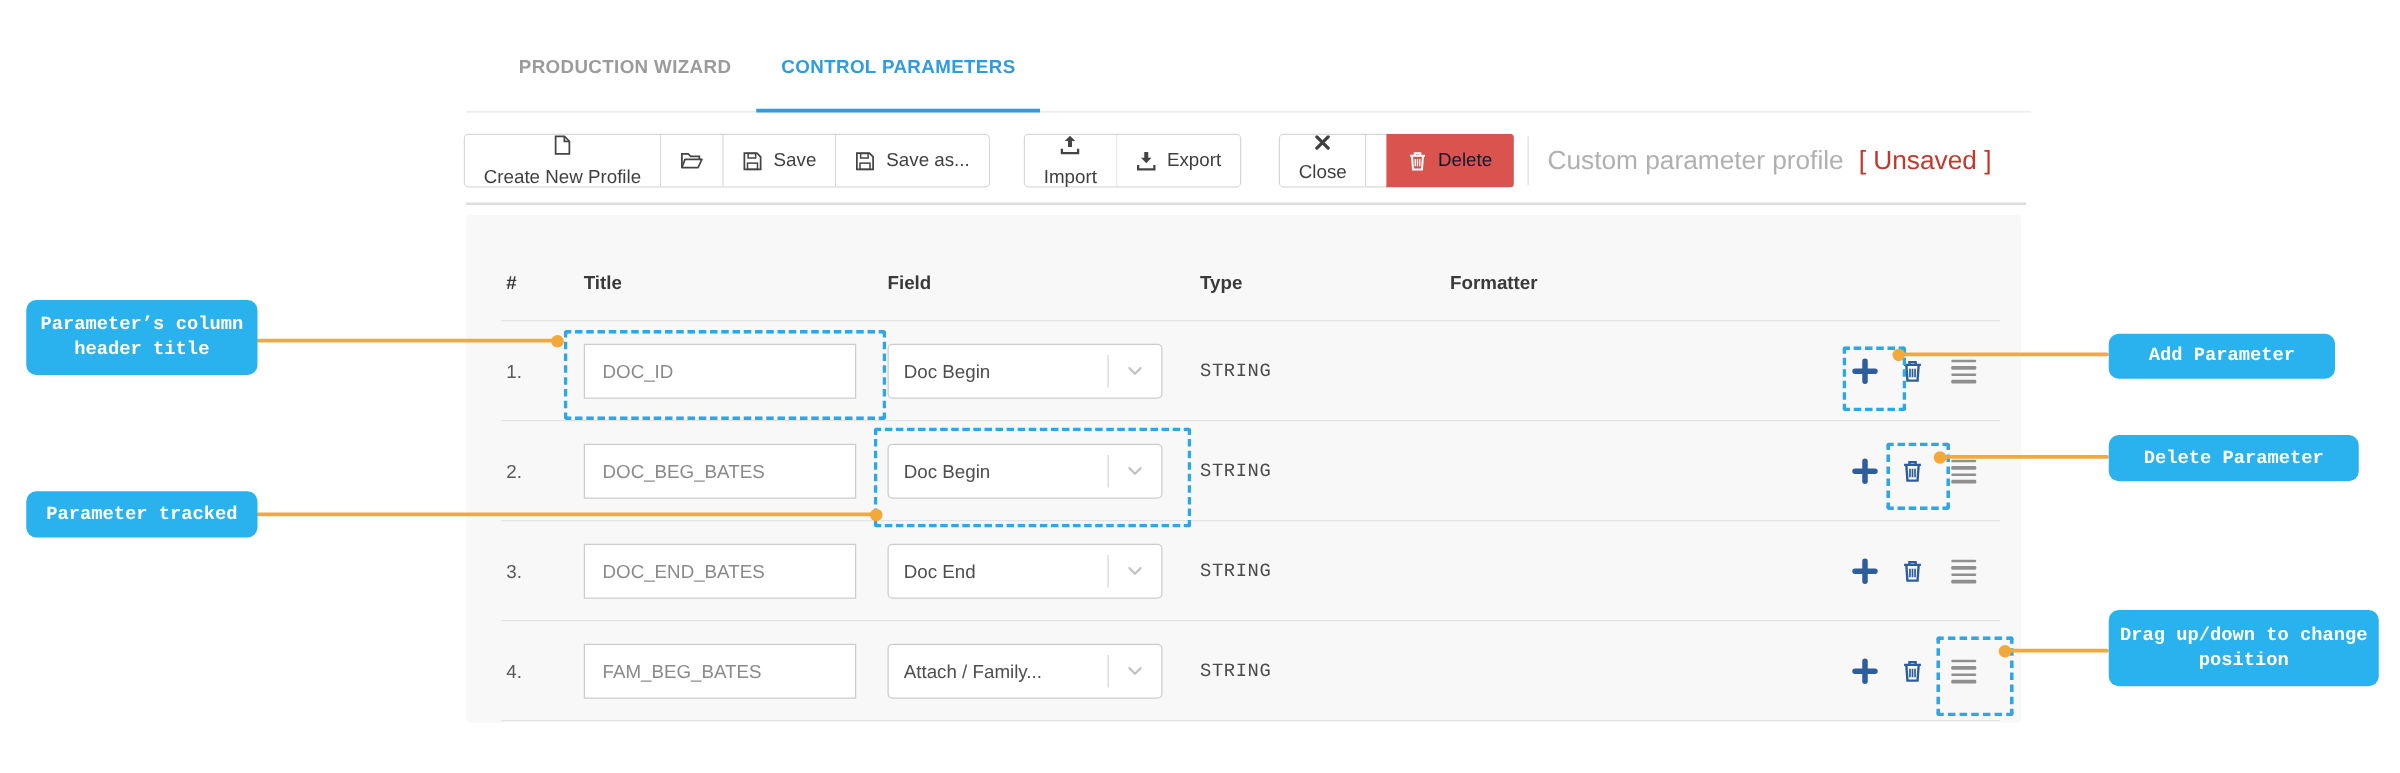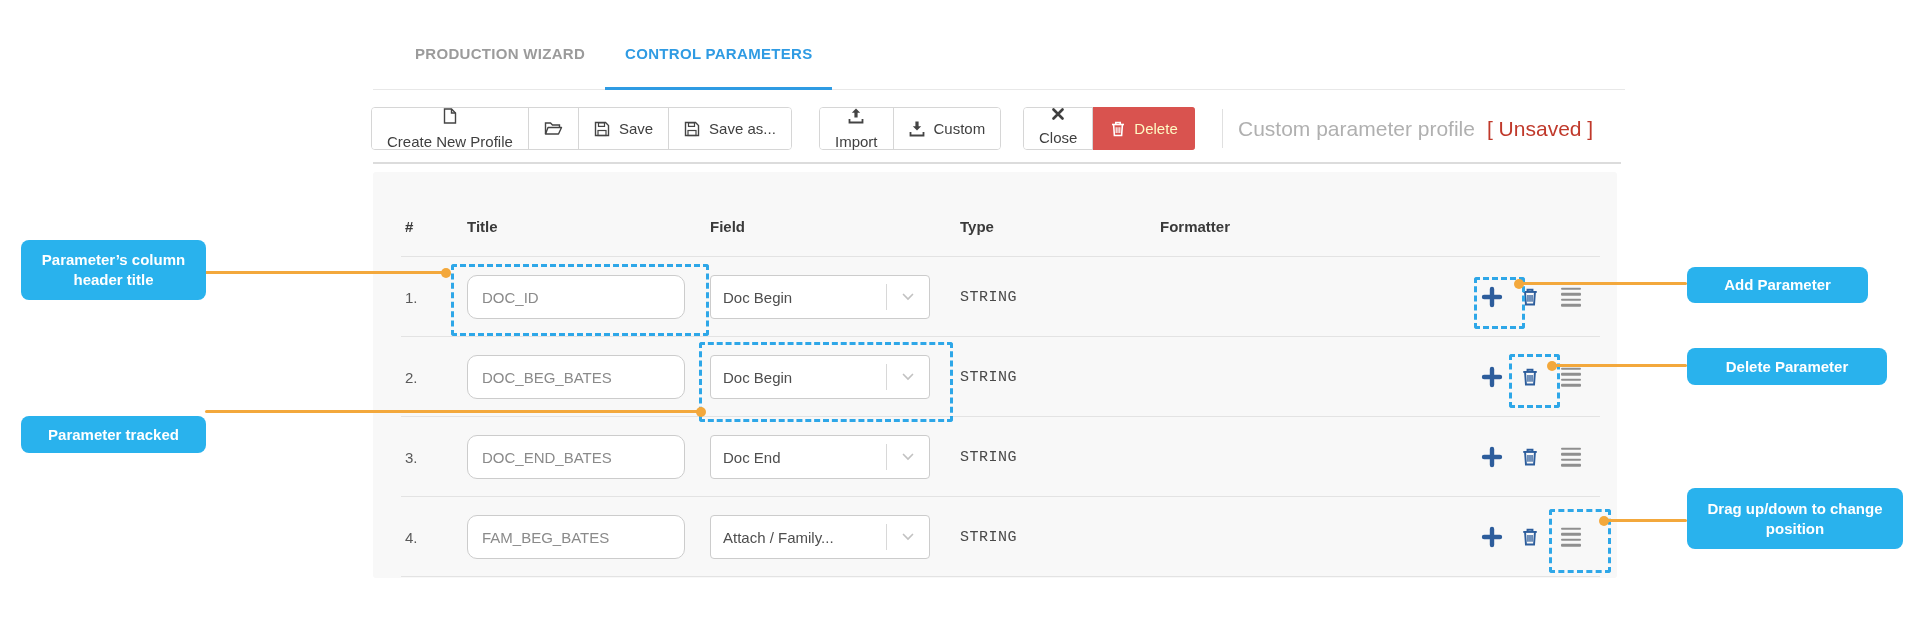--- a/index.html
+++ b/index.html
@@ -19,39 +19,39 @@
 
   
   .btngroup{position:absolute;top:107px;display:flex;height:43px;
             border:1px solid #d6d6d6;border-radius:4px;background:#fff;
             box-sizing:border-box;align-items:stretch;}
   .tbtn{display:flex;align-items:center;gap:9px;padding:0 15px;font-size:15px;
         color:#3f3f3f;border-right:1px solid #d6d6d6;cursor:pointer;background:#fff;
         white-space:nowrap;}
   .btngroup .tbtn:first-child{border-radius:3px 0 0 3px;flex-direction:column;}
   .btngroup .tbtn:last-child{border-right:none;border-radius:0 3px 3px 0;}
-  .tbtn.danger{background:#d9534f;color:#fef9c3;margin:-1px -1px -1px 0;
+  .tbtn.danger{background:#d9534f;color:#0f172a;margin:-1px -1px -1px 16px;
         border:1px solid #d9534f;border-radius:0 4px 4px 0;padding:0 17px;}
   .tb-divider{position:absolute;left:1222px;top:109px;width:1px;height:39px;background:#e0e0e0;}
   .profile{position:absolute;left:1238px;top:107px;height:43px;display:flex;
            align-items:center;gap:12px;font-size:21px;color:#b0b0b0;}
   .profile .unsaved{color:#c0392b;}
   .toolbar-rule{position:absolute;left:373px;top:162px;width:1248px;height:2px;background:#dcdcdc;}
 
   
   .panel{position:absolute;left:373px;top:172px;width:1244px;height:406px;
          background:#f8f8f8;border-radius:3px;}
   .th{position:absolute;top:218px;font-size:15px;font-weight:bold;color:#3a3a3a;}
   .hsep{position:absolute;left:401px;top:256px;width:1199px;height:1px;background:#e3e3e3;}
   .trow{position:absolute;left:0;width:1920px;height:80px;}
   .rsep{position:absolute;left:401px;bottom:0;width:1199px;height:1px;background:#e3e3e3;}
   .rnum{position:absolute;left:405px;top:0;height:100%;display:flex;align-items:center;
         font-size:15px;color:#5a5a5a;}
   .rinput{position:absolute;left:467px;top:18px;width:218px;height:44px;
-        border:1px solid #cccccc;border-radius:10px;background:#fff;font-size:15px;
+        border:1px solid #cccccc;border-radius:0;background:#fff;font-size:15px;
         color:#8a8a8a;padding:0 14px;box-sizing:border-box;font-family:"Liberation Sans",sans-serif;
         outline:none;}
   .rselect{position:absolute;left:710px;top:18px;width:220px;height:44px;
         border:1px solid #cccccc;border-radius:4px;background:#fff;display:flex;
         align-items:center;cursor:pointer;box-sizing:border-box;}
   .sel-label{flex:1;padding:0 12px;font-size:15px;color:#4e4e4e;white-space:nowrap;
         overflow:hidden;}
   .sel-div{width:1px;height:26px;background:#d8d8d8;}
   .sel-caret{width:42px;display:flex;align-items:center;justify-content:center;}
   .rtype{position:absolute;left:960px;top:0;height:100%;display:flex;align-items:center;
@@ -61,21 +61,21 @@
   .ricon.trash{left:1522px;color:#2d5d9c;}
   .ricon.burger{left:1561px;cursor:grab;display:flex;flex-direction:column;gap:3px;}
   .ricon.burger span{display:block;width:20px;height:2.4px;background:#8f8f8f;border-radius:1px;}
 
   
   .hbox{position:absolute;border:3px dashed #2ea7e8;border-radius:3px;}
   .conn{position:absolute;height:3px;background:#f3a83c;border-radius:2px;}
   .dot{position:absolute;width:10px;height:10px;border-radius:50%;background:#f3a83c;}
   .callout{position:absolute;background:#29b2ed;border-radius:8px;color:#fff;
         font-size:15px;font-weight:bold;display:flex;align-items:center;justify-content:center;
-        text-align:center;line-height:20px;padding:0 8px;box-sizing:border-box;}
+        text-align:center;line-height:20px;padding:0 8px;box-sizing:border-box;font-family:Liberation Mono, monospace;}
   svg{display:block;}
 </style>
 </head>
 <body>
 
 <div class="stage">
 
   <div class="tabbar">
     <div class="tab">PRODUCTION WIZARD</div>
     <div class="tab active">CONTROL PARAMETERS</div>
@@ -131,21 +131,21 @@
       </span>
       <span>Import</span>
     </div>
     <div class="tbtn">
       <span>
         <svg width="16" height="16" viewBox="0 0 16 16">
             <path d="M6.4 0.5h3.2v4.7h2.6L8 9.5 3.8 5.2h2.6z" fill="#444"></path>
             <path d="M1.5 11v3.5h13V11" fill="none" stroke="#444" stroke-width="1.8"></path>
           </svg>
       </span>
-      <span>Custom</span>
+      <span>Export</span>
     </div>
   </div>
 
   <div class="btngroup" style="left:1023px;">
     <div class="tbtn">
       <span>
         <svg width="12" height="12" viewBox="0 0 12 12">
             <path d="M1.5 1.5l9 9M10.5 1.5l-9 9" stroke="#3f3f3f" stroke-width="2.6" stroke-linecap="round"></path>
           </svg>
       </span>
@@ -337,18 +337,18 @@
   <div class="conn" style="left:1520px;top:282px;width:167px;"></div>
   <div class="dot" style="left:1514px;top:279px;"></div>
 
   <div class="conn" style="left:1553px;top:364px;width:134px;"></div>
   <div class="dot" style="left:1547px;top:361px;"></div>
 
   <div class="conn" style="left:1605px;top:519px;width:82px;"></div>
   <div class="dot" style="left:1599px;top:516px;"></div>
 
   <div class="callout" style="left:21px;top:240px;width:185px;height:60px;">Parameter’s column header title</div>
-  <div class="callout" style="left:21px;top:416px;width:185px;height:37px;">Parameter tracked</div>
+  <div class="callout" style="left:21px;top:393px;width:185px;height:37px;">Parameter tracked</div>
   <div class="callout" style="left:1687px;top:267px;width:181px;height:36px;">Add Parameter</div>
   <div class="callout" style="left:1687px;top:348px;width:200px;height:37px;">Delete Parameter</div>
   <div class="callout" style="left:1687px;top:488px;width:216px;height:61px;">Drag up/down to change position</div>
 
 </div>
 
 </body></html>

